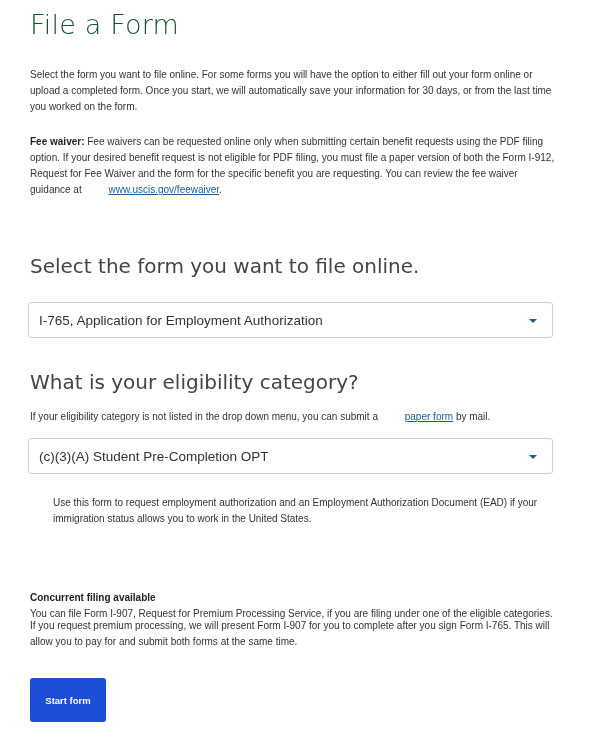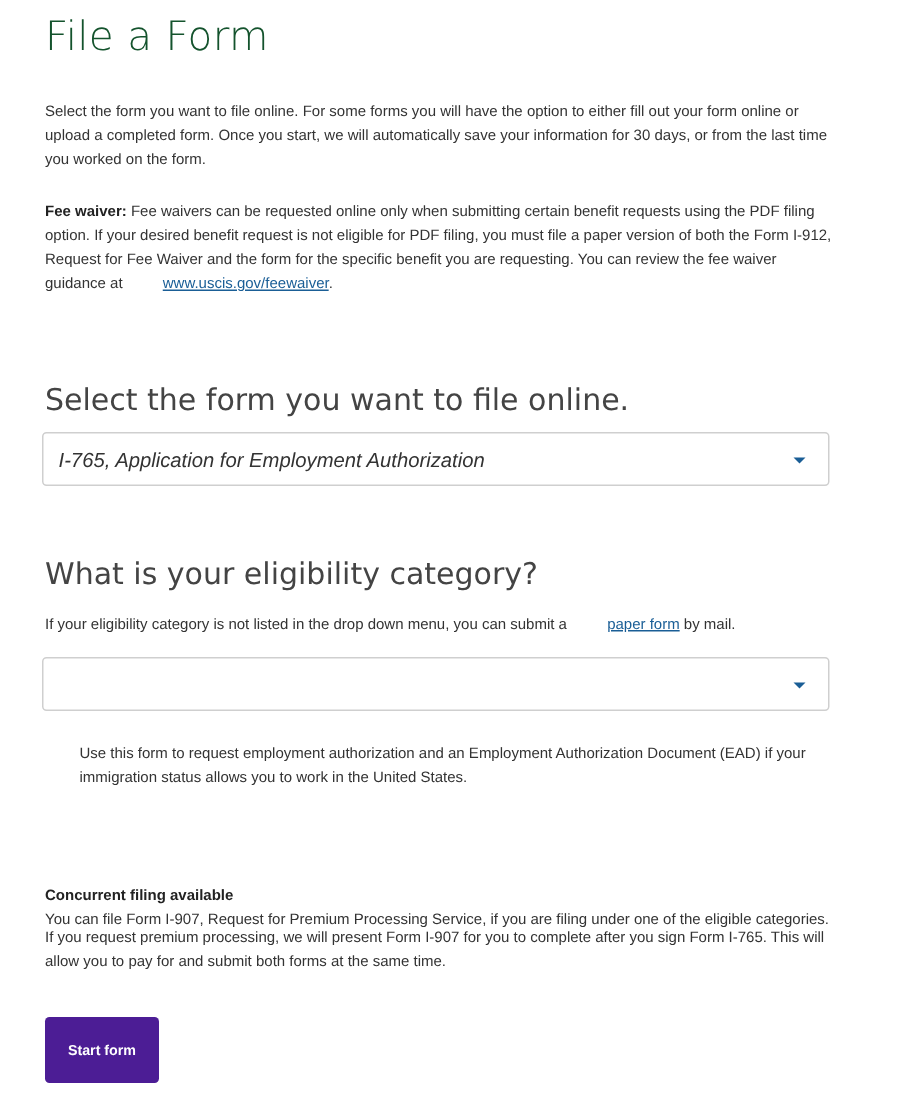--- a/index.html
+++ b/index.html
@@ -34,46 +34,47 @@
       font-size: 13.5px; color: #333; cursor: pointer;
     }
     .select .caret {
       position: absolute; right: 15px; top: 16px;
       width: 0; height: 0;
       border-left: 4px solid transparent; border-right: 4px solid transparent;
       border-top: 4px solid #1a5e96;
     }
     .btn {
       position: absolute; left: 30px; top: 678px; width: 76px; height: 44px;
-      background: #4c1d95; color: #fff; border: none; border-radius: 3px;
+      background: #1d4ed8; color: #fff; border: none; border-radius: 3px;
       font-family: "Liberation Sans", sans-serif; font-weight: bold; font-size: 9.5px;
       display: flex; align-items: center; justify-content: center; cursor: pointer;
     }
   </style>
 </head>
 <body>
 
 <h1 class="title">File a Form</h1>
 
 <p class="para" style="top:67px;">Select the form you want to file online. For some forms you will have the option to either fill out your form online or upload a completed form. Once you start, we will automatically save your information for 30 days, or from the last time you worked on the form.</p>
 
 <p class="para" style="top:134px;"><b>Fee waiver:</b><span> Fee waivers can be requested online only when submitting certain benefit requests using the PDF filing option. If your desired benefit request is not eligible for PDF filing, you must file a paper version of both the Form I-912, Request for Fee Waiver and the form for the specific benefit you are requesting. You can review the fee waiver guidance at </span><a href="#">www.uscis.gov/feewaiver</a><span>.</span></p>
 
 <h2 class="h2" style="top:254px;">Select the form you want to file online.</h2>
 
-<div class="select" style="top:288px;font-style:italic;">
+<div class="select" style="top:302px;">
   <span>I-765, Application for Employment Authorization</span>
   <span class="caret"></span>
 </div>
 
 <h2 class="h2" style="top:370px;">What is your eligibility category?</h2>
 
 <p class="para" style="top:409px;"><span>If your eligibility category is not listed in the drop down menu, you can submit a </span><a href="#">paper form</a><span> by mail.</span></p>
 
 <div class="select" style="top:438px;">
+  <span>(c)(3)(A) Student Pre-Completion OPT</span>
   <span class="caret"></span>
 </div>
 
 <p class="para" style="top:495px;margin-left:23px;">Use this form to request employment authorization and an Employment Authorization Document (EAD) if your immigration status allows you to work in the United States.</p>
 
 <p class="para" style="top:550px;margin-top:40px;"><b>Concurrent filing available</b><br><span>You can file Form I-907, Request for Premium Processing Service, if you are filing under one of the eligible categories.</span></p>
 
 <p class="para" style="top:618px;">If you request premium processing, we will present Form I-907 for you to complete after you sign Form I-765. This will allow you to pay for and submit both forms at the same time.</p>
 
 <button class="btn">Start form</button>

